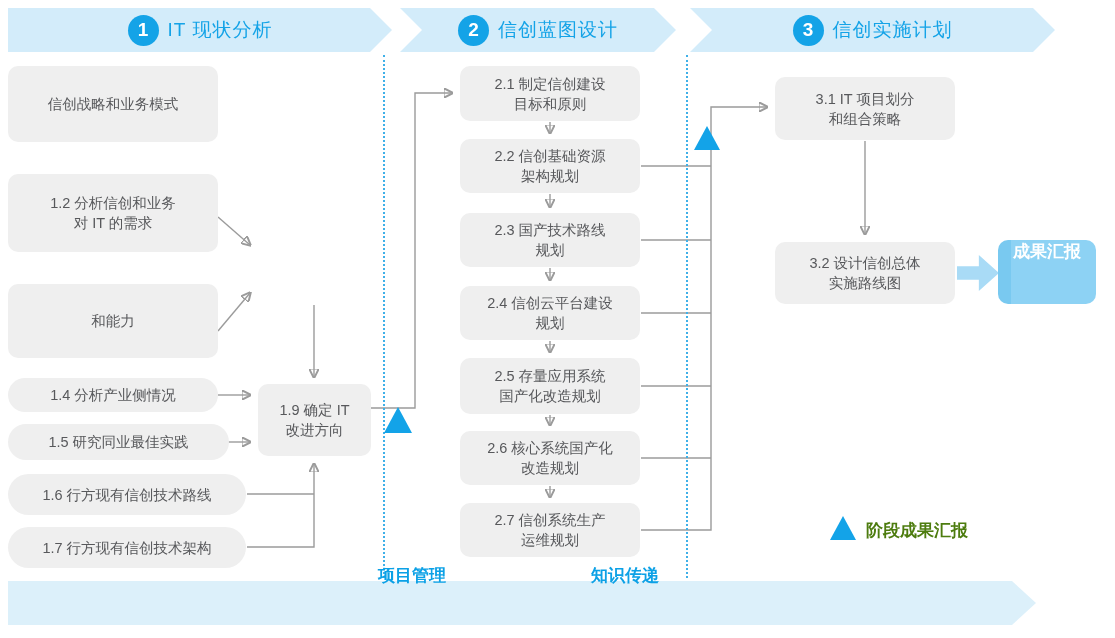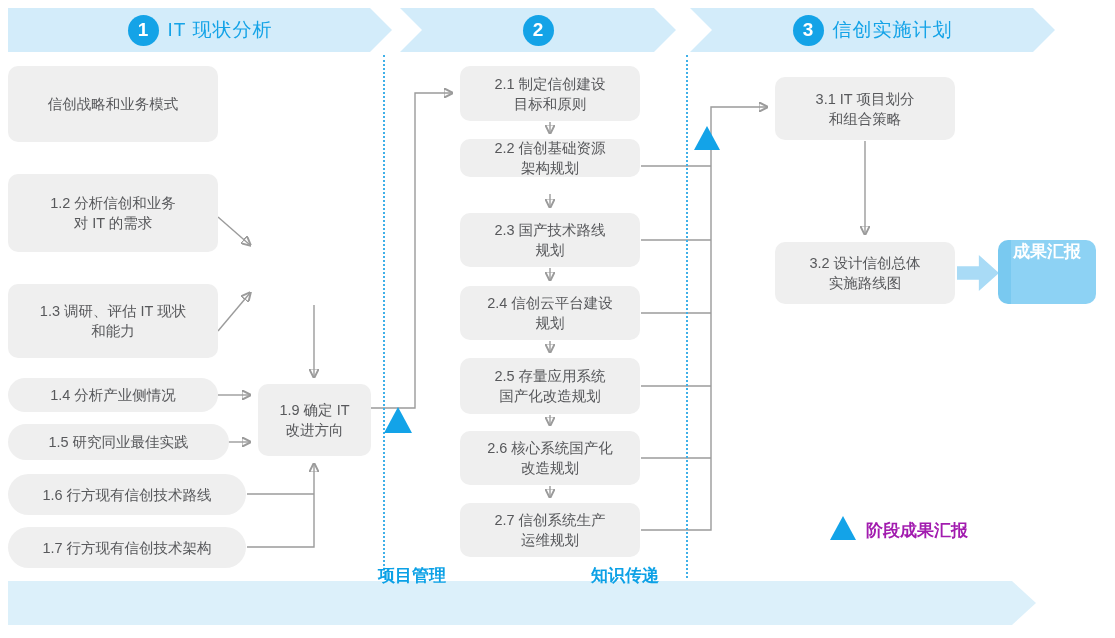--- a/index.html
+++ b/index.html
@@ -37,21 +37,21 @@
     background:linear-gradient(90deg,#79c9f0 0px,#79c9f0 13px,#8dd2f4 13px);
     color:#ffffff;font-weight:bold;font-size:17px;line-height:23px;
     display:flex;flex-direction:row;align-items:flex-start;justify-content:center;text-align:center;
   }
   
   .block-arrow{
     position:absolute;left:957px;top:255px;width:42px;height:36px;background:#a9dbf6;
     clip-path:polygon(0 31%,52% 31%,52% 0,100% 50%,52% 100%,52% 69%,0 69%);
   }
   
-  .legend-label{position:absolute;left:866px;top:519px;font-size:17px;font-weight:bold;color:#a21caf;white-space:nowrap;}
+  .legend-label{position:absolute;left:866px;top:519px;font-size:17px;font-weight:bold;color:#4d7c0f;white-space:nowrap;}
   
   .footer-band{
     position:absolute;left:8px;top:581px;width:1028px;height:44px;background:#dcf0fa;
     clip-path:polygon(0 0,calc(100% - 24px) 0,100% 50%,calc(100% - 24px) 100%,0 100%);
   }
   .footer-label{position:absolute;top:564px;font-size:17px;font-weight:bold;color:#0ca1e6;white-space:nowrap;}
   
   #wires{position:absolute;left:0;top:0;width:1115px;height:638px;pointer-events:none;}
   #wires path{fill:none;stroke:#9b9b9b;stroke-width:1.4;}
 </style>
@@ -94,38 +94,38 @@
       <path d="M865 141 L865 234" marker-end="url(#arr)"></path>
     </g>
   </svg>
 
   <div class="banner tip-only" style="left:8px;width:384px;">
     <div class="num-badge">1</div>
     <div class="banner-title">IT 现状分析</div>
   </div>
   <div class="banner notch-tip" style="left:400px;width:276px;">
     <div class="num-badge">2</div>
+    <div class="banner-title">信创蓝图设计</div>
   </div>
   <div class="banner notch-tip" style="left:690px;width:365px;">
     <div class="num-badge">3</div>
     <div class="banner-title">信创实施计划</div>
   </div>
 
   <div class="divider" style="left:383px;"></div>
   <div class="divider" style="left:686px;"></div>
 
   <div class="box" style="left:8px;top:66px;width:210px;height:76px;">
     <div>信创战略和业务模式</div>
   </div>
   <div class="box" style="left:8px;top:174px;width:210px;height:78px;">
     <div>1.2 分析信创和业务</div>
     <div>对 IT 的需求</div>
   </div>
   <div class="box" style="left:8px;top:284px;width:210px;height:74px;">
-    <div>1.3 调研、评估 IT 现状</div>
     <div>和能力</div>
   </div>
   <div class="box pill" style="left:8px;top:378px;width:210px;height:34px;">
     <div>1.4 分析产业侧情况</div>
   </div>
   <div class="box pill" style="left:8px;top:424px;width:221px;height:36px;">
     <div>1.5 研究同业最佳实践</div>
   </div>
   <div class="box pill" style="left:8px;top:474px;width:238px;height:41px;">
     <div>1.6 行方现有信创技术路线</div>
@@ -135,21 +135,21 @@
   </div>
   <div class="box" style="left:258px;top:384px;width:113px;height:72px;">
     <div>1.9 确定 IT</div>
     <div>改进方向</div>
   </div>
 
   <div class="box" style="left:460px;top:66px;width:180px;height:55px;">
     <div>2.1 制定信创建设</div>
     <div>目标和原则</div>
   </div>
-  <div class="box" style="left:460px;top:139px;width:180px;height:38px;">
+  <div class="box" style="left:460px;top:139px;width:180px;height:54px;">
     <div>2.2 信创基础资源</div>
     <div>架构规划</div>
   </div>
   <div class="box" style="left:460px;top:213px;width:180px;height:54px;">
     <div>2.3 国产技术路线</div>
     <div>规划</div>
   </div>
   <div class="box" style="left:460px;top:286px;width:180px;height:54px;">
     <div>2.4 信创云平台建设</div>
     <div>规划</div>

